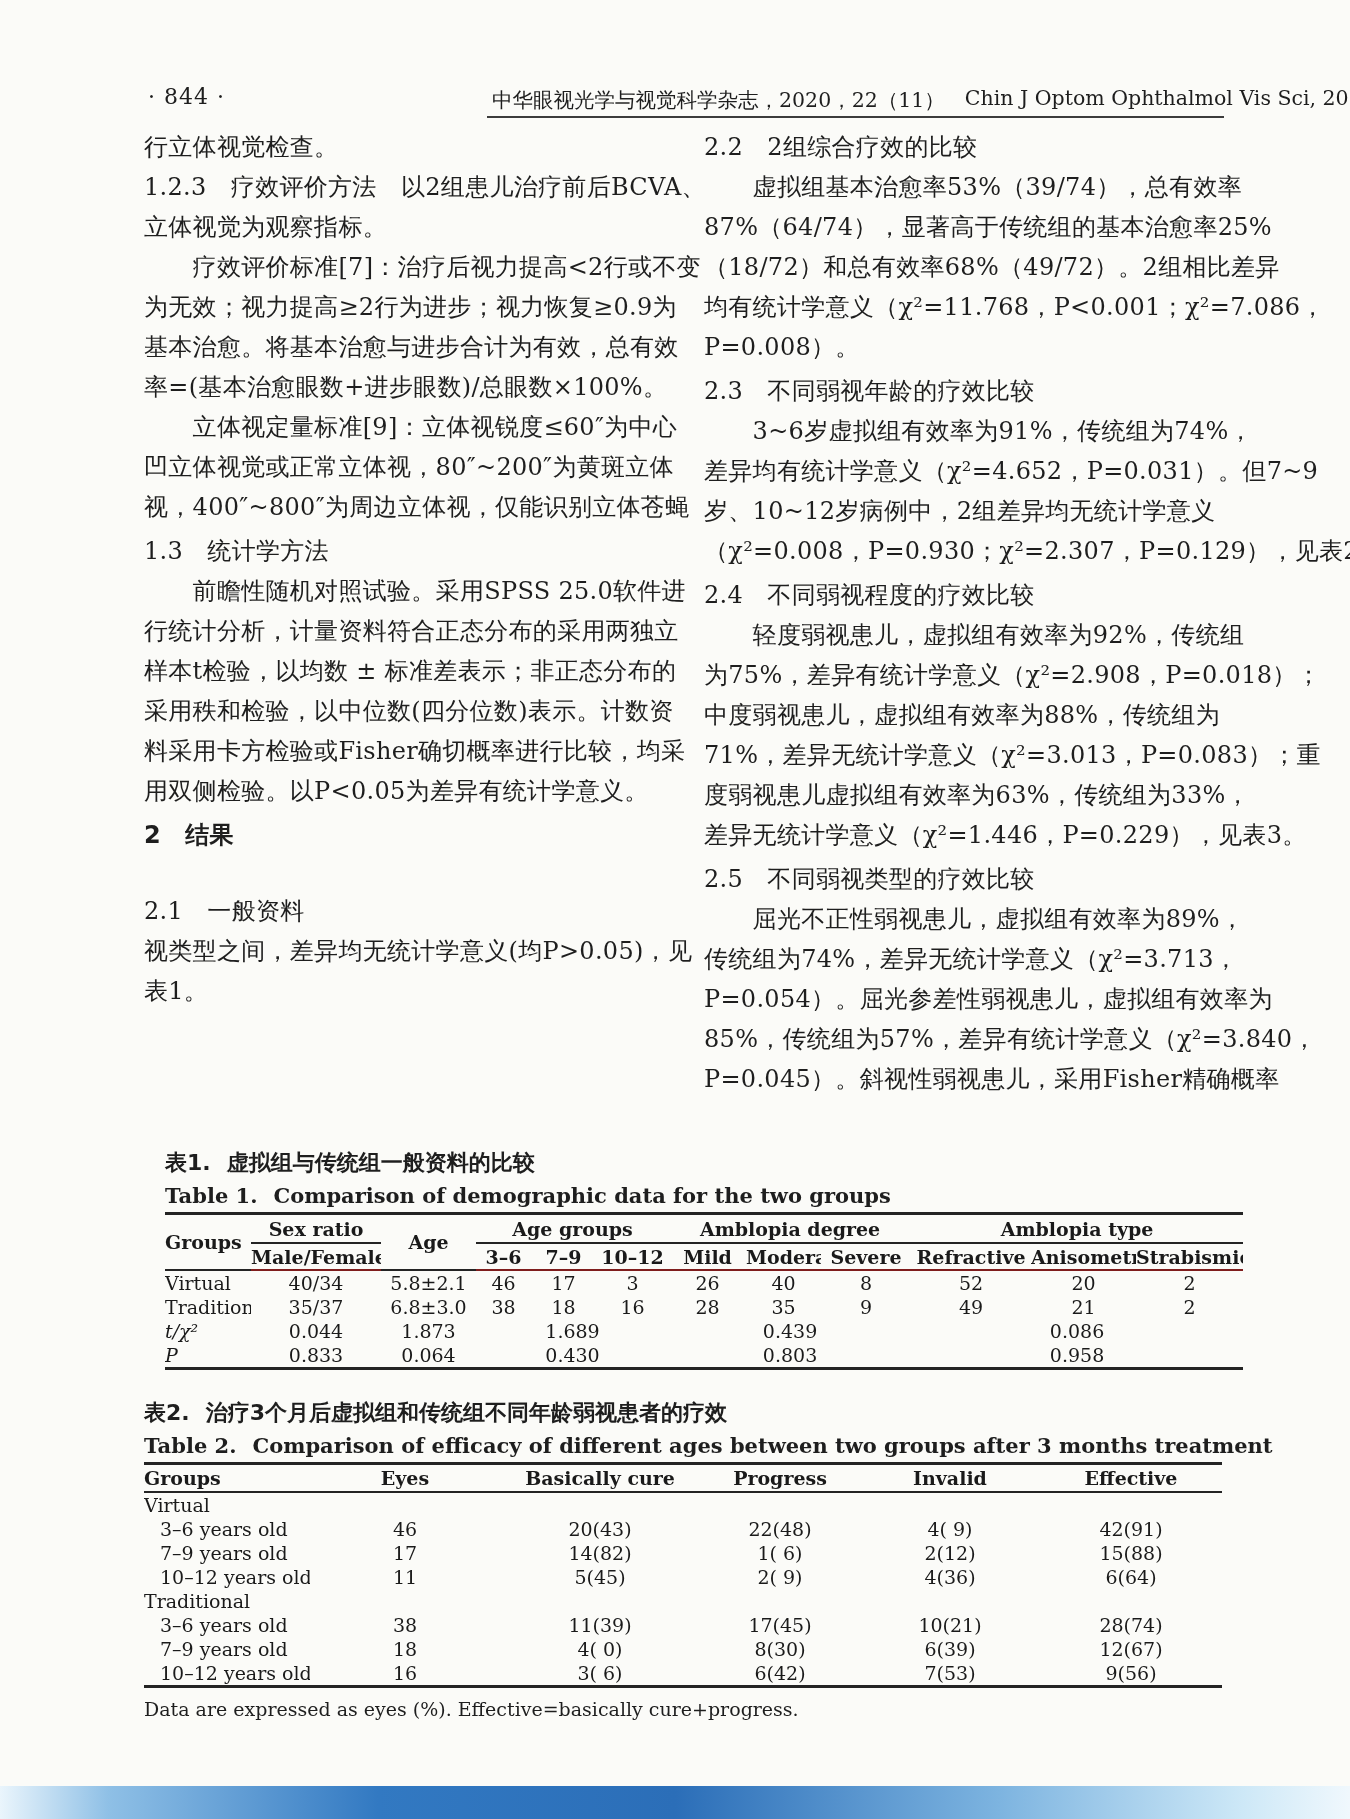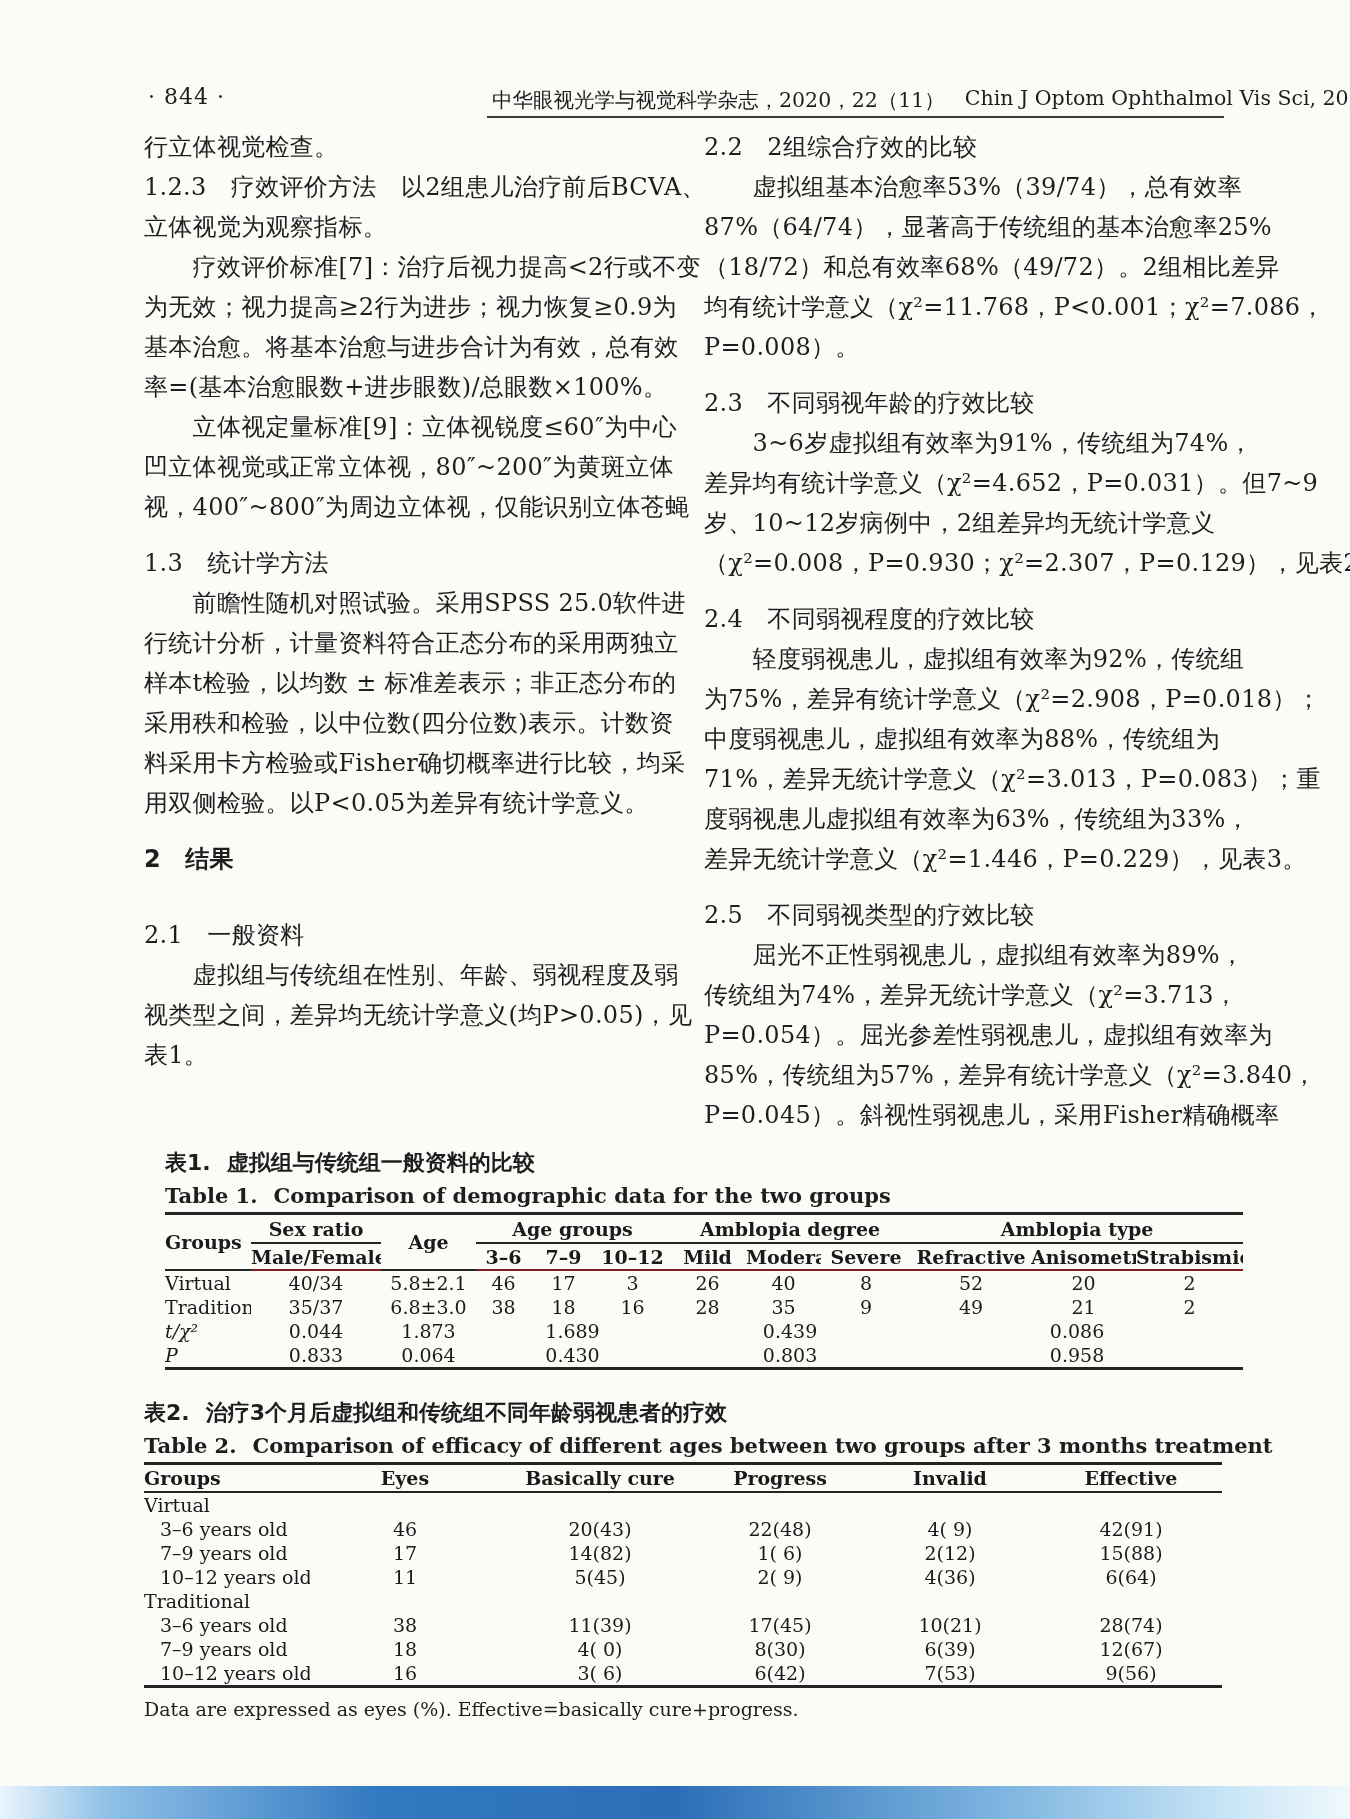--- a/index.html
+++ b/index.html
@@ -11,21 +11,21 @@
   
   .page-num{position:absolute; left:148px; top:84px; font-size:22px; letter-spacing:1px;}
   .journal-line{position:absolute; left:492px; top:86px; width:732px;
     display:flex; gap:20px; font-size:20.5px; white-space:nowrap;}
   .header-rule{position:absolute; left:487px; top:116px; width:737px; height:2px; background:#3c3c3c;}
   
   .col{position:absolute; top:127px; width:526px; font-size:24px; letter-spacing:0.3px;}
   .col-left{left:144px;}
   .col-right{left:704px;}
   .line{height:40px; line-height:40px; white-space:nowrap;}
-  .gap-sm{margin-top:16px;}
+  .gap-sm{margin-top:4px;}
   .gap-lg{margin-top:36px;}
   .h1{font-weight:700; font-family:"DejaVu Sans","Liberation Sans",sans-serif; font-size:24px;}
   
   .tbl-block{position:absolute; left:144px; width:1078px;}
   #table1-block{top:1146px;margin-left:21px;}
   #table2-block{top:1396px;}
   .cap-cn{height:34px; line-height:34px; font-size:22px; font-weight:700;
     font-family:"DejaVu Sans","Liberation Sans",sans-serif; white-space:nowrap;}
   .cap-en{height:32px; line-height:32px; font-size:21px; font-weight:700; white-space:nowrap;}
   .cap-label{margin-right:16px;}
@@ -74,21 +74,20 @@
     <div class="line">视，400″~800″为周边立体视，仅能识别立体苍蝇</div>
     <div class="line gap-sm">1.3　统计学方法</div>
     <div class="line">　　前瞻性随机对照试验。采用SPSS 25.0软件进</div>
     <div class="line">行统计分析，计量资料符合正态分布的采用两独立</div>
     <div class="line">样本t检验，以均数 ± 标准差表示；非正态分布的</div>
     <div class="line">采用秩和检验，以中位数(四分位数)表示。计数资</div>
     <div class="line">料采用卡方检验或Fisher确切概率进行比较，均采</div>
     <div class="line">用双侧检验。以P&lt;0.05为差异有统计学意义。</div>
     <div class="line h1 gap-sm">2　结果</div>
     <div class="line gap-lg">2.1　一般资料</div>
-    <div class="line">　　虚拟组与传统组在性别、年龄、弱视程度及弱</div>
     <div class="line">视类型之间，差异均无统计学意义(均P&gt;0.05)，见</div>
     <div class="line">表1。</div>
   </div>
 
   <div class="col col-right">
     <div class="line">2.2　2组综合疗效的比较</div>
     <div class="line">　　虚拟组基本治愈率53%（39/74），总有效率</div>
     <div class="line">87%（64/74），显著高于传统组的基本治愈率25%</div>
     <div class="line">（18/72）和总有效率68%（49/72）。2组相比差异</div>
     <div class="line">均有统计学意义（χ²=11.768，P&lt;0.001；χ²=7.086，</div>

